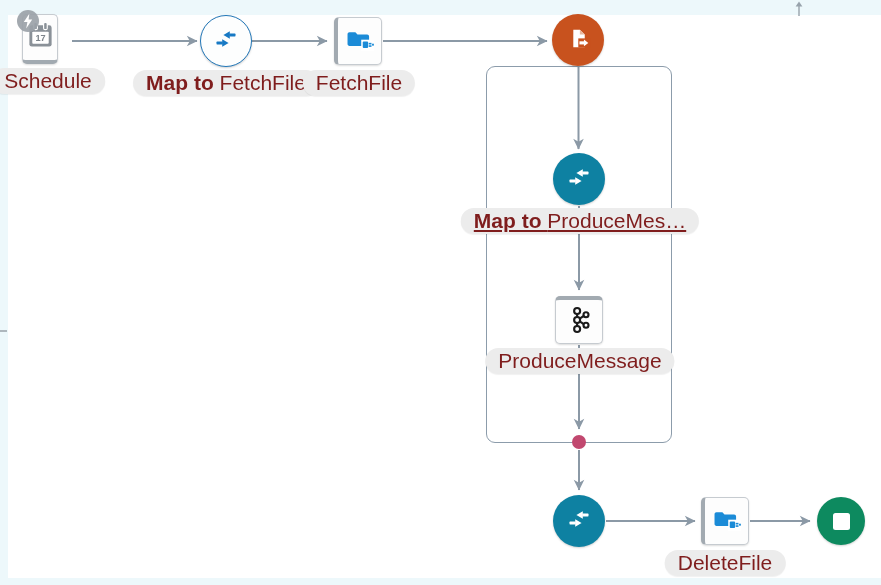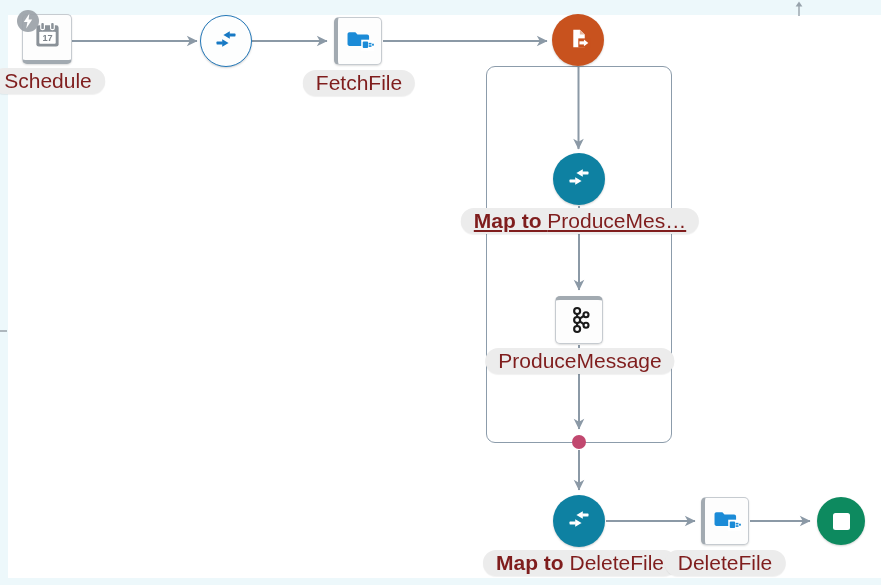--- a/index.html
+++ b/index.html
@@ -8,21 +8,21 @@
   .gutter{position:absolute;background:#edf8fb;}
   .gutter.top{left:0;top:0;width:881px;height:15px;}
   .gutter.left{left:0;top:0;width:8px;height:585px;}
   .gutter.bottom{left:0;top:578px;width:881px;height:7px;}
   .edge-tick{position:absolute;left:0;top:330px;width:7px;height:2px;background:#aeb7bd;}
   .scroll-up{position:absolute;left:793px;top:1px;}
   .edges{position:absolute;left:0;top:0;width:881px;height:585px;}
   .group-box{position:absolute;left:486px;top:66px;width:186px;height:377px;
     border:1.5px solid #8c9cab;border-radius:9px;box-sizing:border-box;background:transparent;}
   .node{position:absolute;box-sizing:border-box;display:flex;align-items:center;justify-content:center;}
-  .sq{width:50px;height:50px;background:#fdfdfd;border:1px solid #c6cbd0;border-radius:5px;
+  .sq{width:36px;height:50px;background:#fdfdfd;border:1px solid #c6cbd0;border-radius:5px;
     box-shadow:0 1px 2px rgba(0,0,0,.14);}
   .sq.bar-left{border-left:4px solid #a2aab1;width:48px;height:48px;}
   .sq.bar-top{border-top:4px solid #a2aab1;width:48px;height:48px;}
   .sq.bar-bottom{border-bottom:4px solid #a2aab1;}
   .circle{width:52px;height:52px;border-radius:50%;box-shadow:0 1px 2px rgba(0,0,0,.18);}
   .circle.map-outline{background:#fdfefe;border:1.5px solid #2277b8;color:#1779c4;}
   .circle.map-filled{background:#0e81a2;color:#ffffff;}
   .circle.start{background:#c8521e;}
   .circle.end{width:48px;height:48px;background:#0d8a5f;}
   .stop-square{width:17px;height:17px;background:#ffffff;border-radius:2.5px;}
@@ -97,20 +97,23 @@
       <svg viewBox="0 0 24 24" width="24" height="24">
         <g fill="currentColor">
           <rect x="2.5" y="14.6" width="6.2" height="2.8" rx="0.6"></rect>
           <polygon points="8.2,12.3 14.6,16 8.2,19.7"></polygon>
           <rect x="15.3" y="6.6" width="6.2" height="2.8" rx="0.6"></rect>
           <polygon points="15.8,4.3 9.4,8 15.8,11.7"></polygon>
         </g>
       </svg>
     </span>
   </div>
+  <div class="pill" style="left:226px;top:70px;">
+    <b>Map to </b><span>FetchFile</span>
+  </div>
 
   <div class="node sq bar-left" style="left:334px;top:17px;">
     <span>
       <svg viewBox="0 0 30 24" width="29" height="23">
         <path fill="#1b8bd7" d="M2.5 6.5c0-1.1.9-2 2-2h6.2l2.2 2.3h10.1c1.1 0 2 .9 2 2v8c0 1.1-.9 2-2 2H4.5c-1.1 0-2-.9-2-2z"></path>
         <rect x="16.8" y="12.2" width="13.2" height="11.8" fill="#ffffff"></rect>
         <rect x="18.4" y="14.2" width="5.6" height="6.6" rx="1" fill="#1b8bd7"></rect>
         <rect x="24.6" y="15.5" width="2.9" height="1.7" fill="#1b8bd7"></rect>
         <rect x="24.6" y="18" width="2.9" height="1.7" fill="#1b8bd7"></rect>
         <rect x="28.1" y="16.4" width="1.9" height="2" fill="#1b8bd7"></rect>
@@ -177,23 +180,20 @@
       <svg viewBox="0 0 24 24" width="24" height="24">
         <g fill="currentColor">
           <rect x="2.5" y="14.6" width="6.2" height="2.8" rx="0.6"></rect>
           <polygon points="8.2,12.3 14.6,16 8.2,19.7"></polygon>
           <rect x="15.3" y="6.6" width="6.2" height="2.8" rx="0.6"></rect>
           <polygon points="15.8,4.3 9.4,8 15.8,11.7"></polygon>
         </g>
       </svg>
     </span>
   </div>
-  <div class="pill" style="left:580px;top:550px;">
-    <b>Map to </b><span>DeleteFile</span>
-  </div>
 
   <div class="node sq bar-left" style="left:701px;top:497px;">
     <span>
       <svg viewBox="0 0 30 24" width="29" height="23">
         <path fill="#1b8bd7" d="M2.5 6.5c0-1.1.9-2 2-2h6.2l2.2 2.3h10.1c1.1 0 2 .9 2 2v8c0 1.1-.9 2-2 2H4.5c-1.1 0-2-.9-2-2z"></path>
         <rect x="16.8" y="12.2" width="13.2" height="11.8" fill="#ffffff"></rect>
         <rect x="18.4" y="14.2" width="5.6" height="6.6" rx="1" fill="#1b8bd7"></rect>
         <rect x="24.6" y="15.5" width="2.9" height="1.7" fill="#1b8bd7"></rect>
         <rect x="24.6" y="18" width="2.9" height="1.7" fill="#1b8bd7"></rect>
         <rect x="28.1" y="16.4" width="1.9" height="2" fill="#1b8bd7"></rect>

